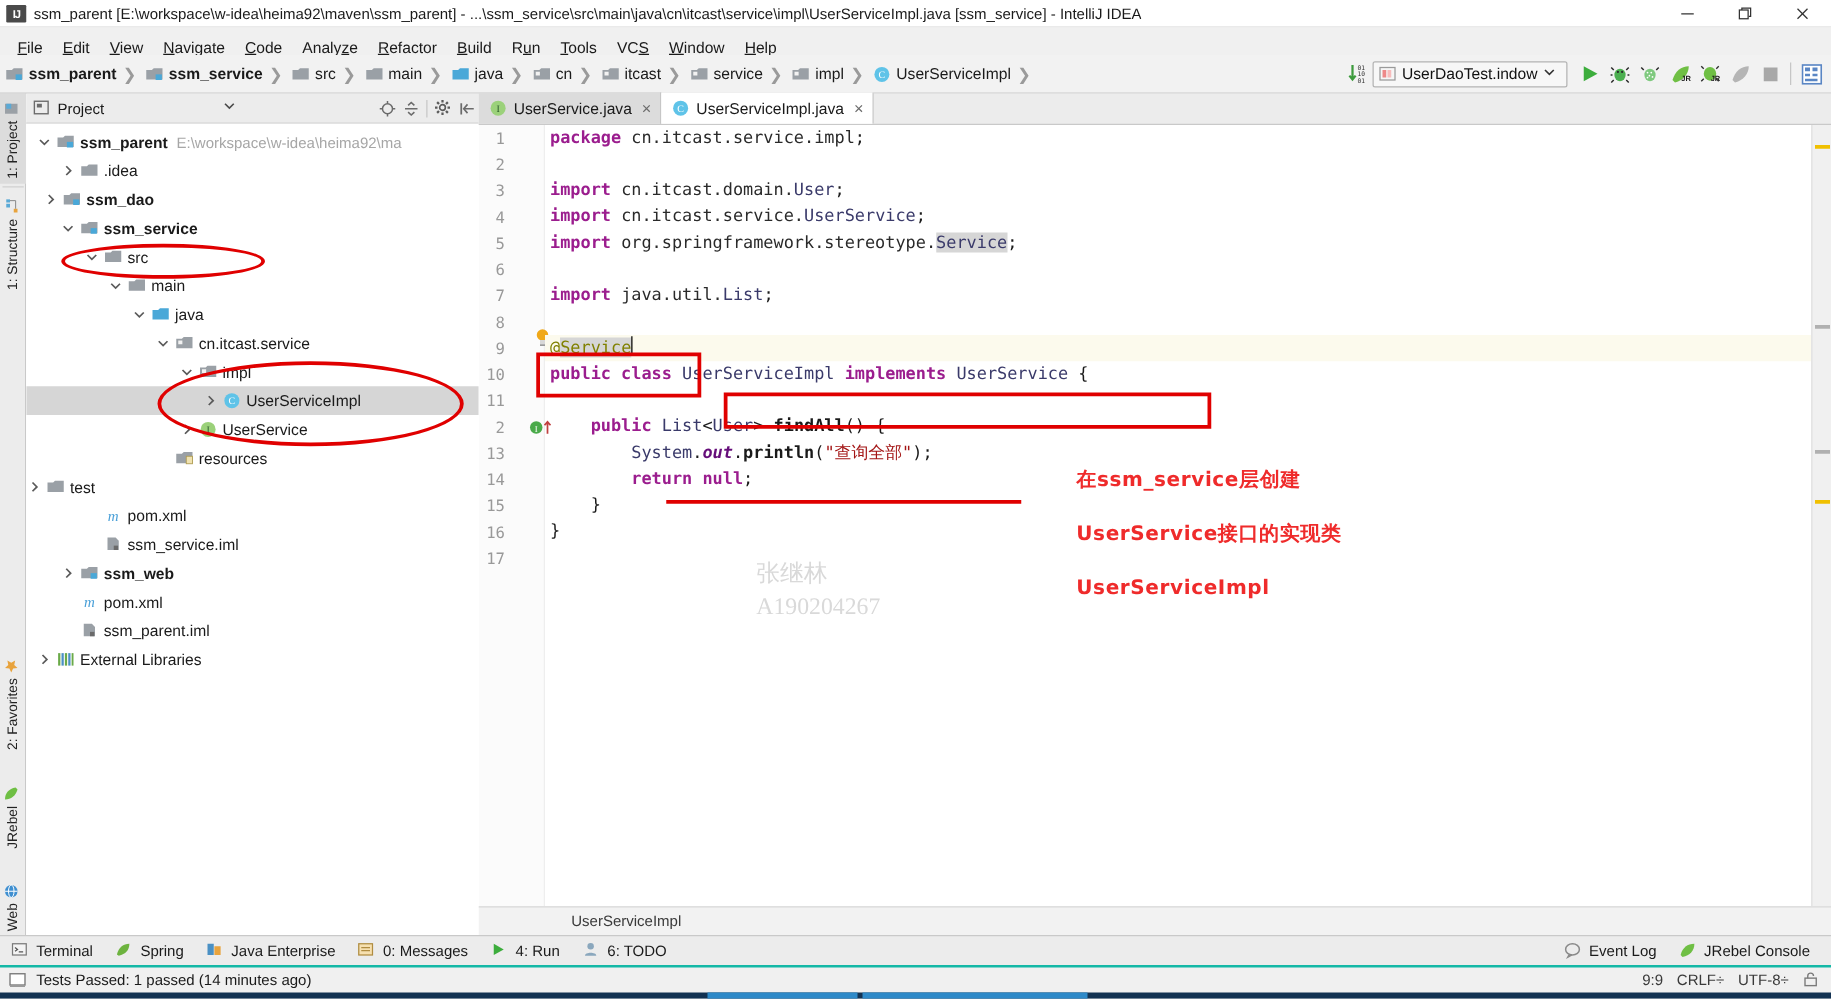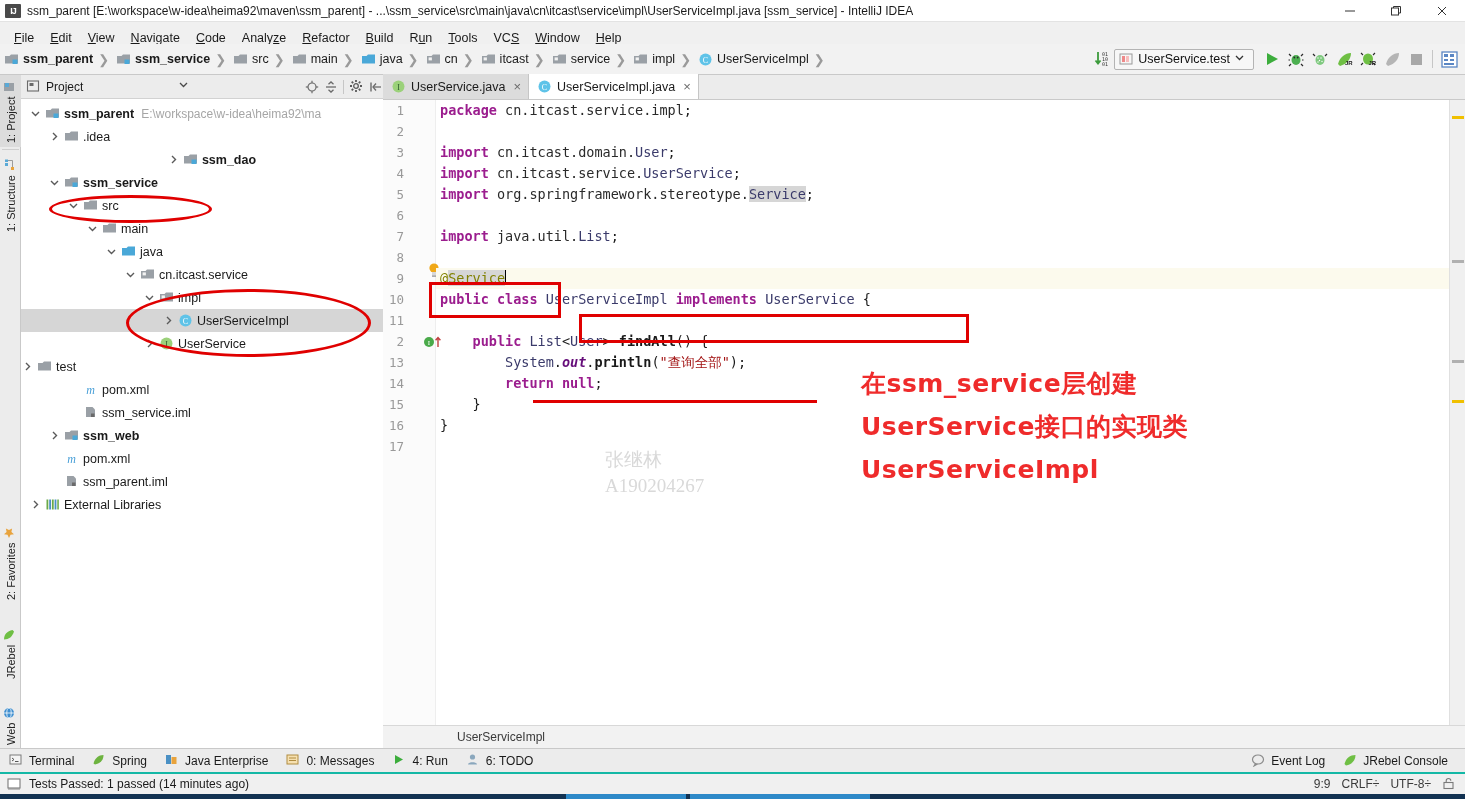--- a/index.html
+++ b/index.html
@@ -74,21 +74,21 @@
     font-size: 11px; color: #222; display: flex; align-items: center; justify-content: flex-end;
     padding-bottom: 3px; white-space: nowrap;
   }
   .vtab.sel { background: #dcdcdc; }
   .vtab .vico { margin-top: 4px; }
   .strip-sep { position: absolute; left: 2px; width: 17px; height: 1px; background: #cfcfcf; }
 
   
   .projpanel {
     position: absolute; left: 21px; top: 75px; width: 372px; height: 673px;
-    background: #ffffff; border-right: 4px solid #22c55e;
+    background: #ffffff; border-right: 6px solid #22c55e;
   }
   .proj-header {
     height: 24px; background: #ececec; display: flex; align-items: center;
     border-bottom: 1px solid #d2d2d2; padding-left: 5px;
   }
   .proj-header .ptitle { font-size: 12px; color: #1a1a1a; margin-left: 5px; }
   .proj-header .pchev { margin-left: 8px; }
   .ph-actions { margin-left: auto; display: flex; align-items: center; padding-right: 4px; }
   .ph-btn { width: 19px; height: 19px; display: flex; align-items: center; justify-content: center; }
 
@@ -141,21 +141,21 @@
   .caretline { position: absolute; left: 0; right: 0; height: 21px; background: #fcfaed; }
   .caret { display: inline-block; width: 1px; height: 15px; background: #000; vertical-align: -2px; }
 
   
   .redbox { position: absolute; border: 3px solid #e00000; pointer-events: none; }
   .redline { position: absolute; height: 3px; background: #e00000; pointer-events: none; }
   .redellipse {
     position: absolute; border: 3px solid #e00000; border-radius: 50%; pointer-events: none;
   }
   .annot-text {
-    position: absolute; color: #ef2b2b; font-size: 25px; font-weight: bold;
+    position: absolute; color: #ef2b2b; font-size: 16px; font-weight: bold;
     line-height: 43px; letter-spacing: 0.5px; white-space: pre;
     font-family: "DejaVu Sans", sans-serif;
   }
   .watermark {
     position: absolute; color: #d9d9d9; font-size: 19px; line-height: 26px;
     font-family: "Liberation Serif", serif; white-space: pre; pointer-events: none;
   }
 
   .rightgutter {
     position: absolute; right: 0; top: 0; width: 16px; height: 625px; background: #f0f0f0;
@@ -345,21 +345,21 @@
         </svg>
       </div>
       <div class="runconfig">
         <span class="ico">
           <svg width="14" height="14" viewBox="0 0 14 14">
             <rect x="1" y="2" width="12" height="10" fill="#f6f6f6" stroke="#9a9a9a"></rect>
             <rect x="3" y="4" width="3" height="6" fill="#e88"></rect>
             <rect x="7" y="4" width="3" height="6" fill="#f7bcbc"></rect>
           </svg>
         </span>
-        <span class="rc-label">UserService.test</span>
+        <span class="rc-label">UserDaoTest.indow</span>
         <span class="ico">
           <svg width="11" height="11" viewBox="0 0 11 11">
               <polyline points="2,4 5.5,7.5 9,4" fill="none" stroke="#333" stroke-width="1.3"></polyline>
             </svg>
         </span>
       </div>
 
       <div class="toolbtn">
         <svg width="16" height="16" viewBox="0 0 16 16">
             <polygon points="3,2 14,8 3,14" fill="#3cad3c"></polygon>
@@ -548,21 +548,21 @@
           <span class="arrow"><svg width="13" height="13" viewBox="0 0 13 13">
               <polyline points="5,3 8.5,6.5 5,10" fill="none" stroke="#5a5a5a" stroke-width="1.4"></polyline>
             </svg></span>
           <span class="ico" style="margin-left: 3px;">
             <svg width="15" height="15" viewBox="0 0 15 15">
               <path d="M1 4 L5.5 4 L7 2.5 L14 2.5 L14 11.5 L1 11.5 Z" fill="#9aa0a6"></path>
             </svg>
           </span>
           <span class="tlabel">.idea</span>
         </div>
-        <div class="trow" style="padding-left: 13px; justify-content: center;">
+        <div class="trow" style="padding-left: 13px;">
           <span class="arrow"><svg width="13" height="13" viewBox="0 0 13 13">
               <polyline points="5,3 8.5,6.5 5,10" fill="none" stroke="#5a5a5a" stroke-width="1.4"></polyline>
             </svg></span>
           <span class="ico" style="margin-left: 3px;">
             <svg width="15" height="15" viewBox="0 0 15 15">
               <path d="M1 4 L5.5 4 L7 2.5 L14 2.5 L14 11.5 L1 11.5 Z" fill="#9aa0a6"></path>
               <rect x="8.5" y="7.5" width="5" height="4.5" fill="#4aa8d8"></rect>
             </svg>
           </span>
           <span class="tlabel b">ssm_dao</span>
@@ -652,20 +652,30 @@
           <span class="arrow"><svg width="13" height="13" viewBox="0 0 13 13">
               <polyline points="5,3 8.5,6.5 5,10" fill="none" stroke="#5a5a5a" stroke-width="1.4"></polyline>
             </svg></span>
           <span class="ico" style="margin-left: 3px;">
             <svg width="15" height="15" viewBox="0 0 15 15">
               <circle cx="7.5" cy="7.5" r="6" fill="#9bd17a"></circle>
               <text x="7.5" y="10.6" font-size="8" fill="#2a5a2a" text-anchor="middle" font-family="serif">I</text>
             </svg>
           </span>
           <span class="tlabel">UserService</span>
+        </div>
+        <div class="trow" style="padding-left: 103px;">
+          <span class="arrow"></span>
+          <span class="ico" style="margin-left: 3px;">
+            <svg width="15" height="15" viewBox="0 0 15 15">
+              <path d="M1 4 L5.5 4 L7 2.5 L14 2.5 L14 11.5 L1 11.5 Z" fill="#9aa0a6"></path>
+              <rect x="9" y="6" width="5" height="6" fill="#f0e2b0" stroke="#b09c50" stroke-width="0.7"></rect>
+            </svg>
+          </span>
+          <span class="tlabel">resources</span>
         </div>
         <div class="trow" style="">
           <span class="arrow"><svg width="13" height="13" viewBox="0 0 13 13">
               <polyline points="5,3 8.5,6.5 5,10" fill="none" stroke="#5a5a5a" stroke-width="1.4"></polyline>
             </svg></span>
           <span class="ico" style="margin-left: 3px;">
             <svg width="15" height="15" viewBox="0 0 15 15">
               <path d="M1 4 L5.5 4 L7 2.5 L14 2.5 L14 11.5 L1 11.5 Z" fill="#9aa0a6"></path>
             </svg>
           </span>

